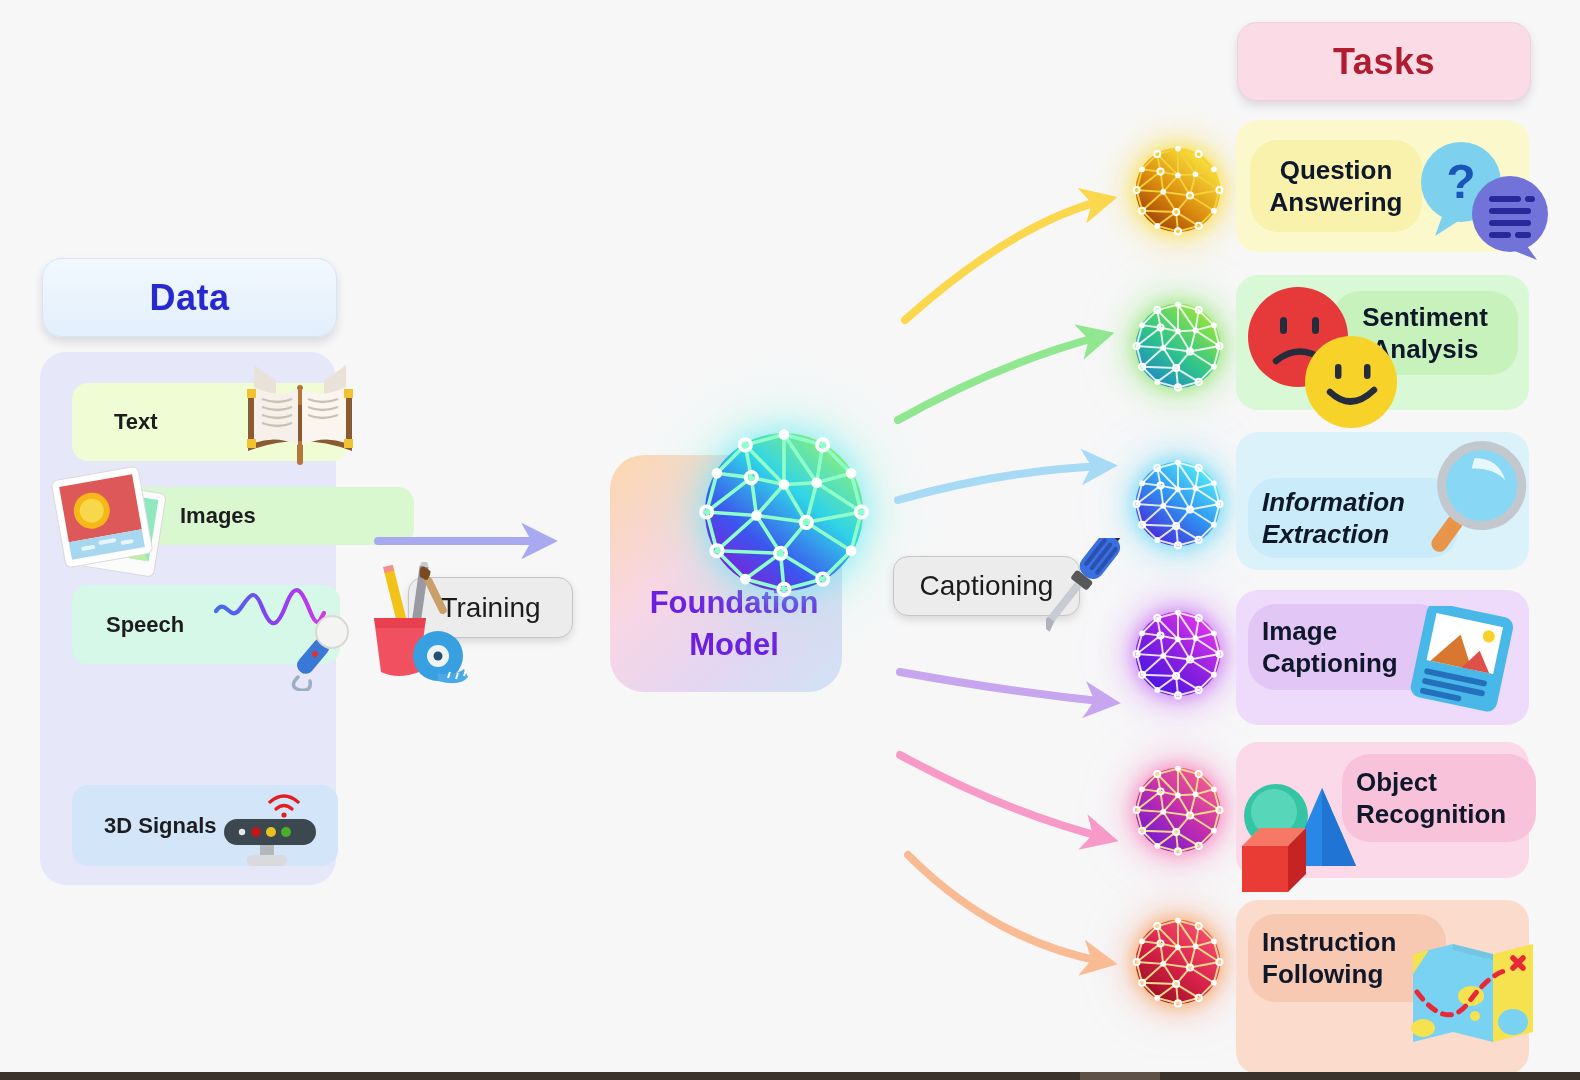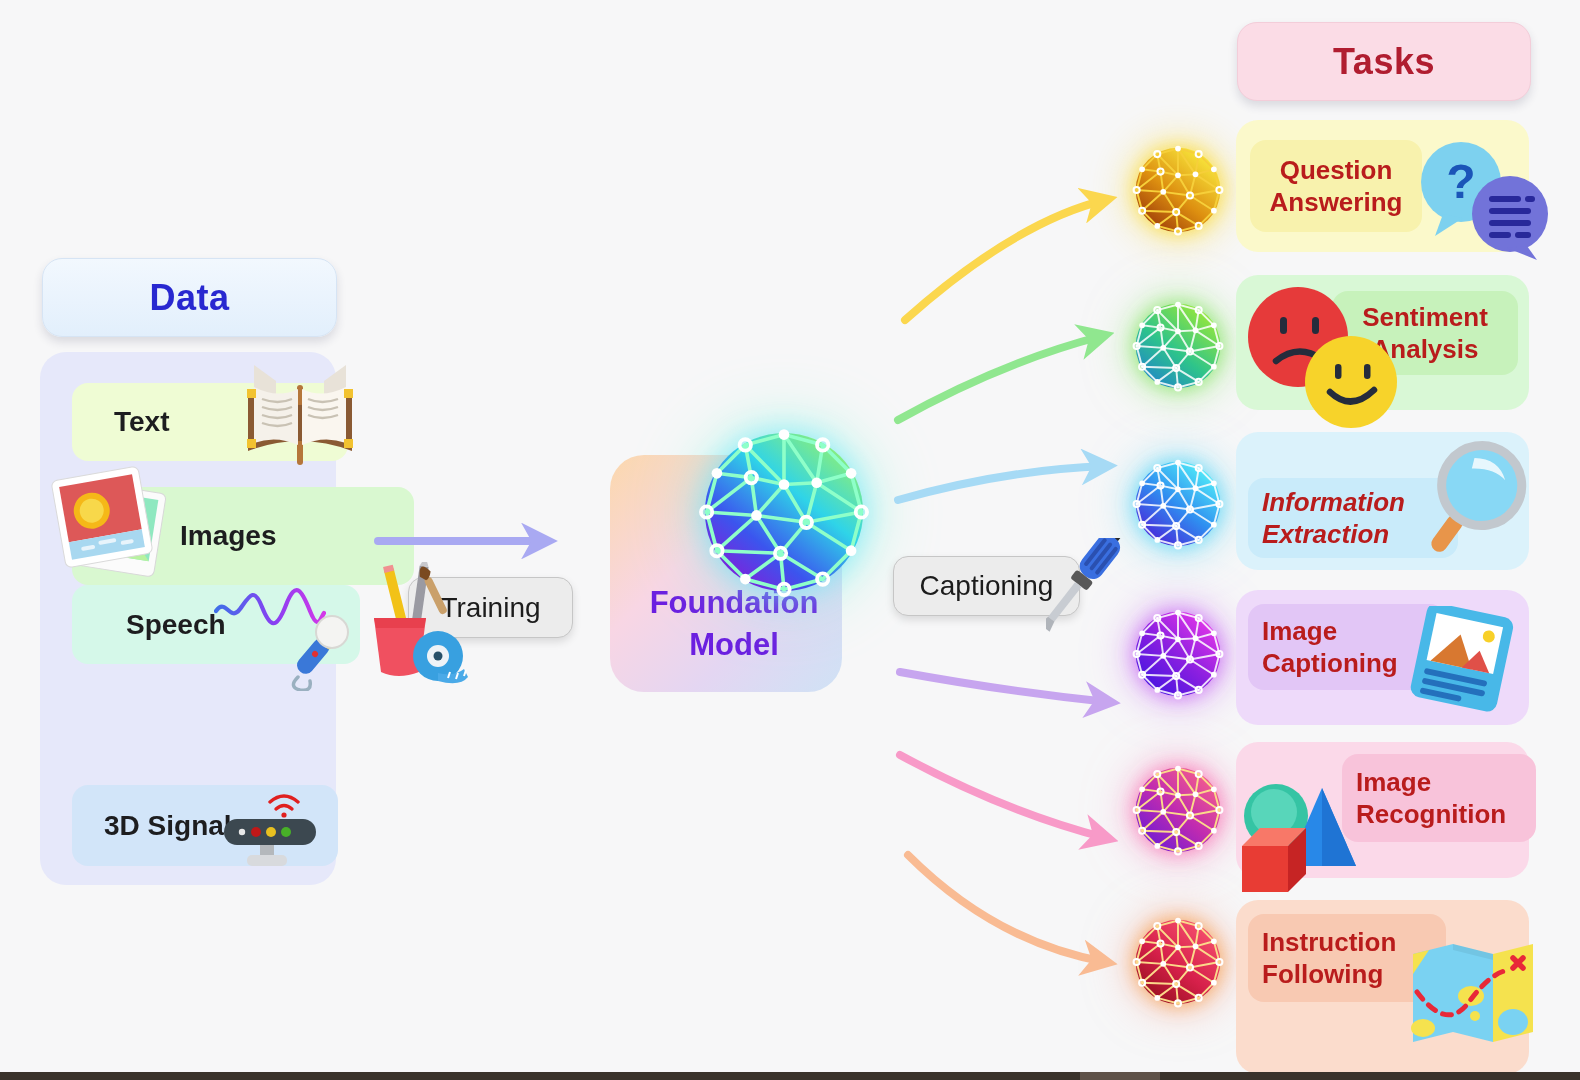--- a/index.html
+++ b/index.html
@@ -14,24 +14,24 @@
     border-radius:20px;font-weight:bold;font-size:36px;letter-spacing:.5px;
     box-shadow:0 5px 10px rgba(40,40,80,.14);
   }
   .data-header{left:42px;top:258px;width:293px;height:77px;
     background:linear-gradient(#f2f8fe,#e2effc);border:1px solid #d6e4f4;color:#2828d0;}
   .tasks-header{left:1237px;top:22px;width:292px;height:77px;
     background:#fbdce6;border:1px solid #f3cdd9;color:#b01d30;}
   
   .data-container{left:40px;top:352px;width:296px;height:533px;background:#e6e8fa;border-radius:26px;}
   .data-item{position:absolute;left:32px;width:234px;border-radius:16px;
-    display:flex;align-items:center;font-weight:bold;font-size:28px;color:#1d1d1f;}
+    display:flex;align-items:center;font-weight:bold;font-size:22px;color:#1d1d1f;}
   .di-text{top:31px;height:78px;background:#effcd4;padding-left:42px;}
-  .di-images{top:135px;height:98px;background:#d9f8d0;padding-left:108px;}
-  .di-speech{top:233px;height:79px;background:#d5f8e9;padding-left:54px;}
+  .di-images{top:135px;height:58px;background:#d9f8d0;padding-left:108px;}
+  .di-speech{top:233px;height:79px;background:#d5f8e9;padding-left:34px;}
   .di-structured{top:331px;height:81px;background:#d5f3f9;padding-left:84px;line-height:1.15;}
   .di-3d{top:433px;height:81px;background:#d2e5f9;padding-left:32px;}
   .data-item .di-label{position:relative;z-index:2;}
   
   .pill-box{
     position:absolute;display:flex;align-items:center;justify-content:center;
     background:#ececec;border:1px solid #c6c6c6;border-radius:15px;
     font-size:28px;color:#1c1c1c;box-shadow:0 4px 8px rgba(0,0,0,.12);
   }
   .training-box{left:408px;top:577px;width:163px;height:59px;align-items:center;}
@@ -57,22 +57,22 @@
     filter:drop-shadow(0 0 10px rgba(100,215,245,.9)) drop-shadow(0 0 22px rgba(100,215,245,.55));}
   .sp-ic{left:1132px;top:608px;width:92px;height:92px;color:rgba(255,255,255,.85);
     filter:drop-shadow(0 0 10px rgba(200,110,242,.9)) drop-shadow(0 0 22px rgba(200,110,242,.55));}
   .sp-or{left:1132px;top:764px;width:92px;height:92px;color:#fbd98a;
     filter:drop-shadow(0 0 10px rgba(247,122,184,.9)) drop-shadow(0 0 22px rgba(247,122,184,.55));}
   .sp-if{left:1132px;top:916px;width:92px;height:92px;color:#fbd98a;
     filter:drop-shadow(0 0 10px rgba(245,165,80,.9)) drop-shadow(0 0 22px rgba(247,140,120,.5));}
   
   .task-box{position:absolute;left:1236px;width:293px;border-radius:22px;}
   .tb-inner{
-    position:absolute;border-radius:16px;display:flex;align-items:center;
-    font-weight:bold;font-size:26px;line-height:1.25;color:#b91c1c;
+    position:absolute;border-radius:28px;display:flex;align-items:center;
+    font-weight:bold;font-size:26px;line-height:1.25;color:#0f172a;
   }
   .tb-qa{top:120px;height:132px;background:#fbf9cb;}
   .tb-qa .tb-inner{left:14px;top:20px;width:172px;height:92px;background:#f8f2ad;justify-content:center;text-align:center;}
   .tb-sa{top:275px;height:135px;background:#d9f8d6;}
   .tb-sa .tb-inner{left:96px;top:16px;width:186px;height:84px;background:#c7f2bb;justify-content:center;text-align:center;}
   .tb-ie{top:432px;height:138px;background:#dbf2fb;font-style:italic;}
   .tb-ie .tb-inner{left:12px;top:46px;width:196px;height:80px;background:#c9ebfa;padding-left:14px;}
   .tb-ic{top:590px;height:135px;background:#eedafa;}
   .tb-ic .tb-inner{left:12px;top:14px;width:184px;height:86px;background:#e2c6f6;padding-left:14px;}
   .tb-or{top:742px;height:136px;background:#fbd9e9;}
@@ -490,21 +490,21 @@
             <rect x="20" y="80" width="64" height="6" rx="3"></rect>
             <rect x="20" y="90" width="42" height="6" rx="3"></rect>
           </g>
         </g>
       </svg>
     </div>
   </div>
 
   <div class="task-box tb-or">
     <div class="tb-inner">
-      <span>Image Recognition</span>
+      <span>Object Recognition</span>
     </div>
     <div class="icon ic-shapes">
       <svg viewBox="0 0 152 122">
         <circle cx="44" cy="40" r="32" fill="#35c4a4"></circle>
         <circle cx="42" cy="36" r="23" fill="#58d6ba"></circle>
         <path d="M90 12 L124 90 L56 90 Z" fill="#2888e8"></path>
         <path d="M90 12 L124 90 L90 90 Z" fill="#1f74d4"></path>
         <path d="M10 70 L28 52 L74 52 L56 70 Z" fill="#f87868"></path>
         <rect x="10" y="70" width="46" height="46" fill="#e83c34"></rect>
         <path d="M56 70 L74 52 L74 98 L56 116 Z" fill="#c62424"></path>

